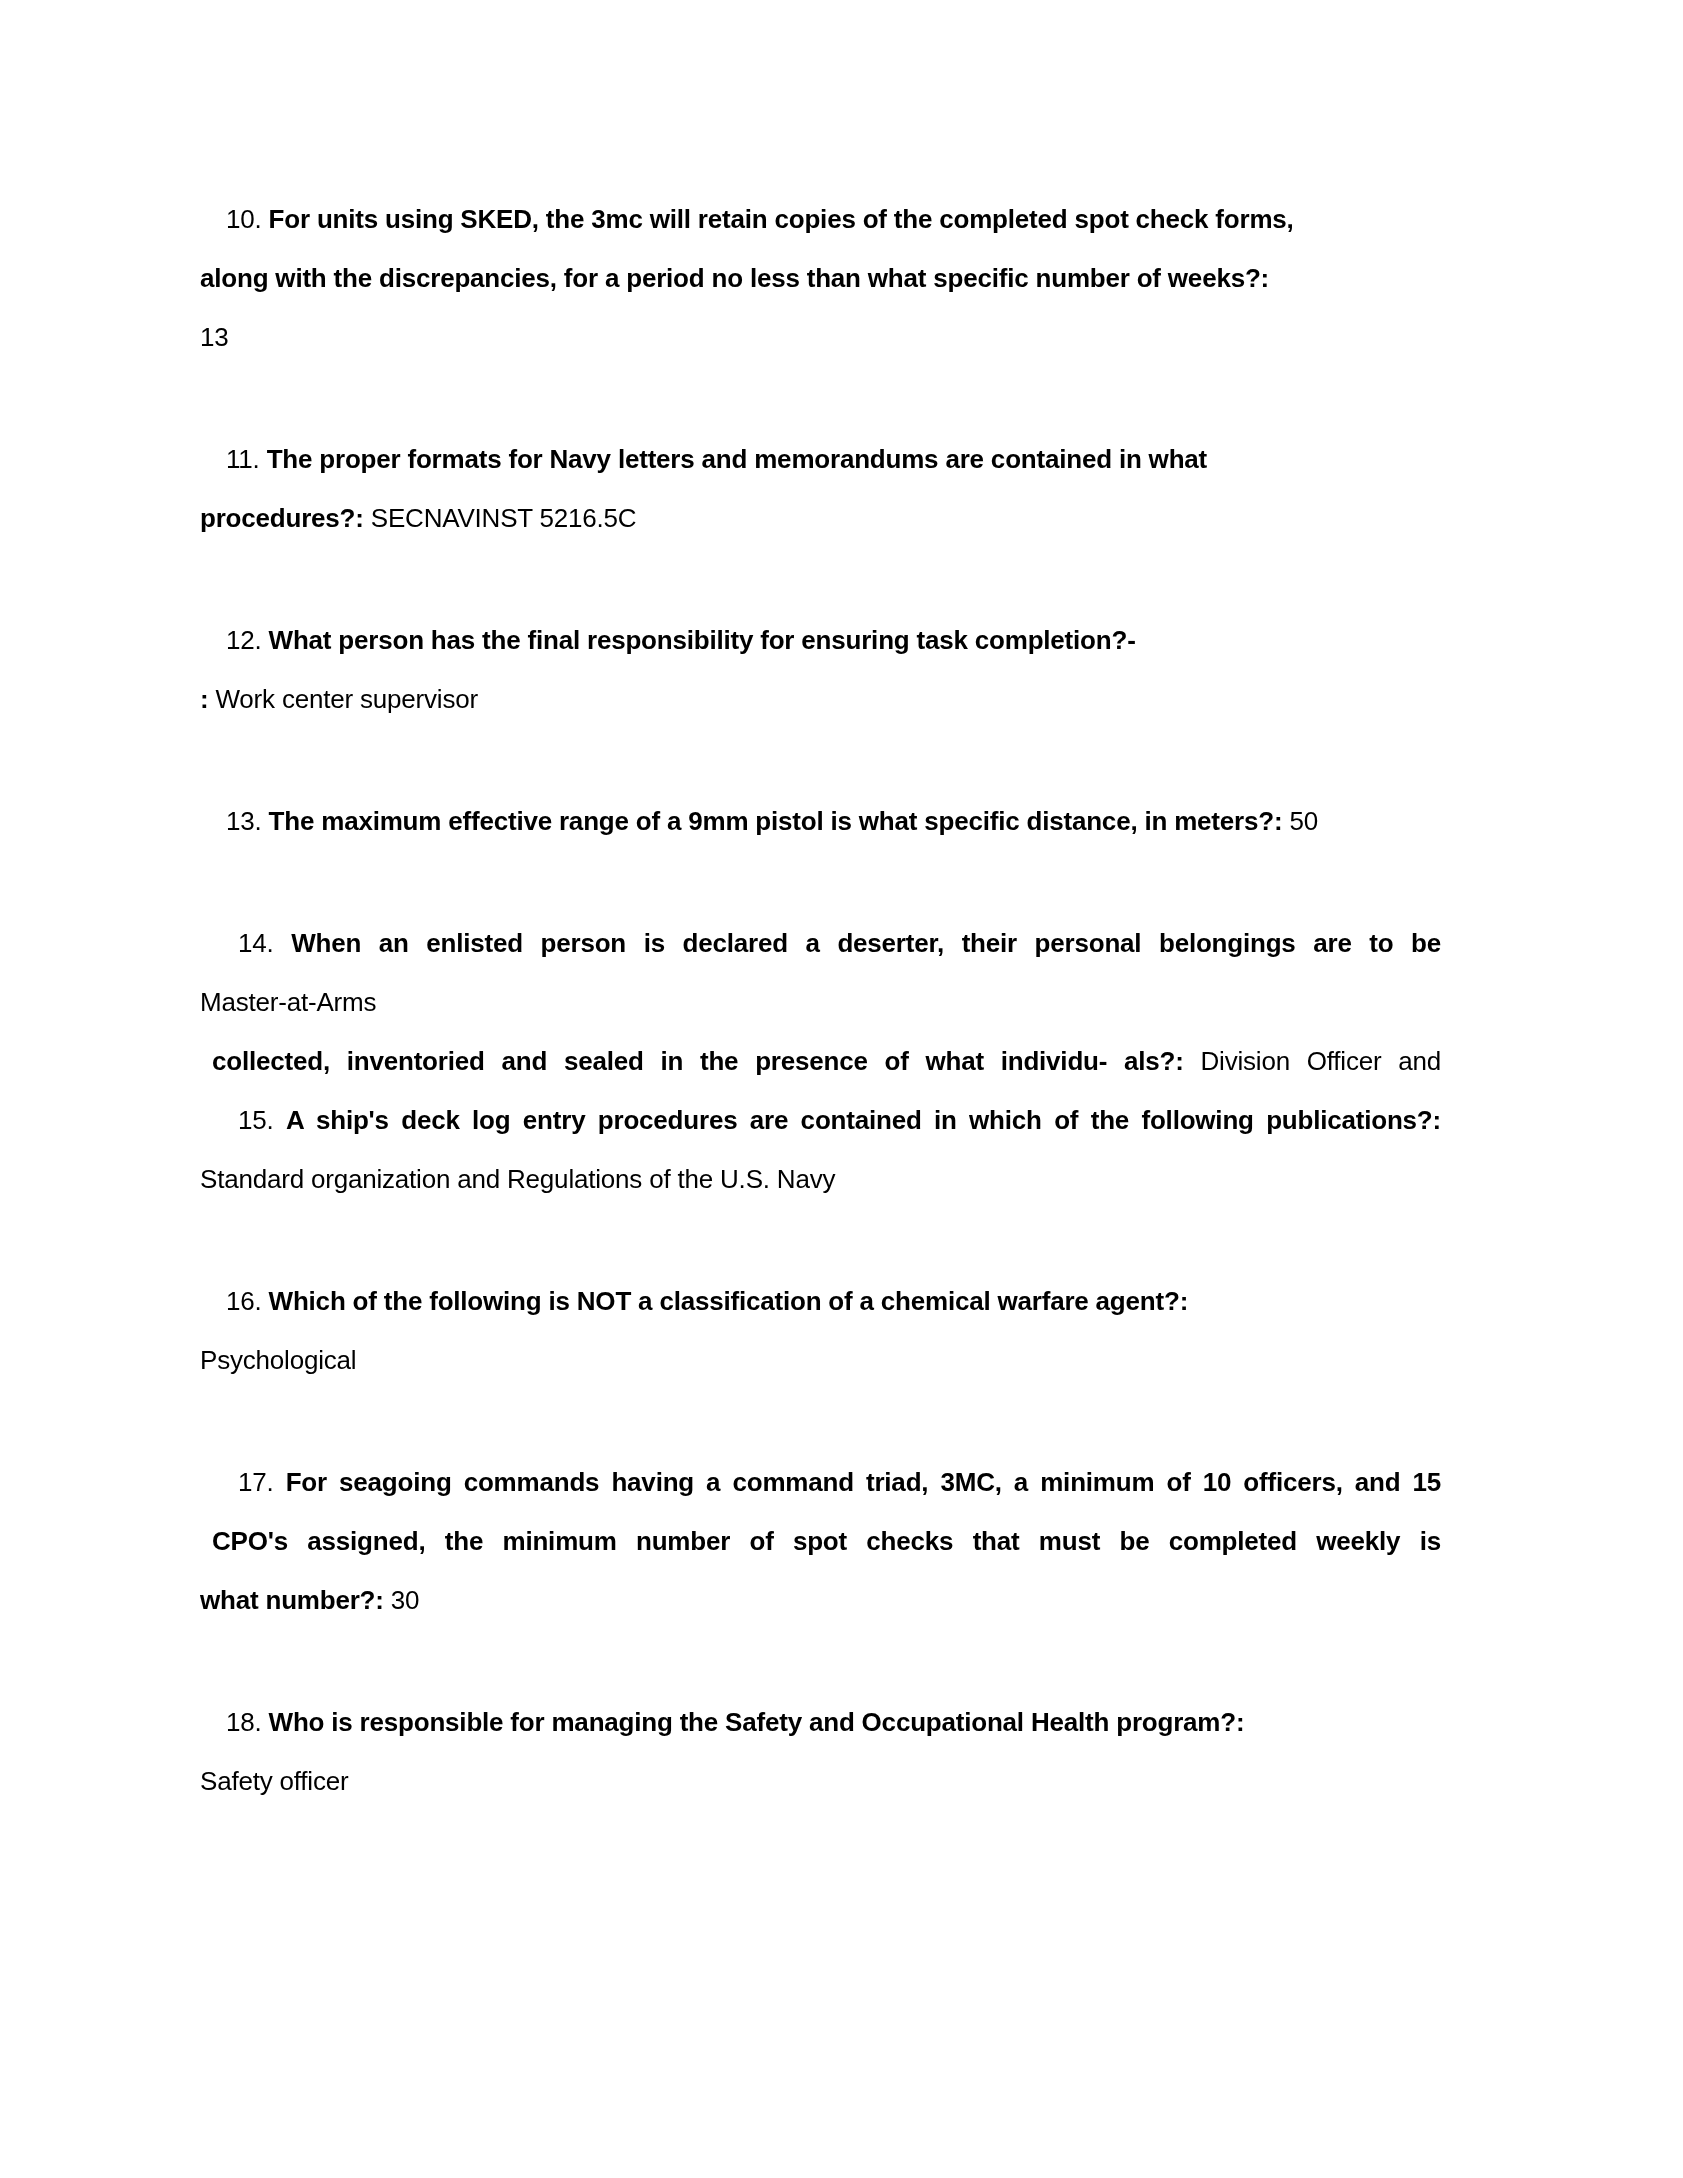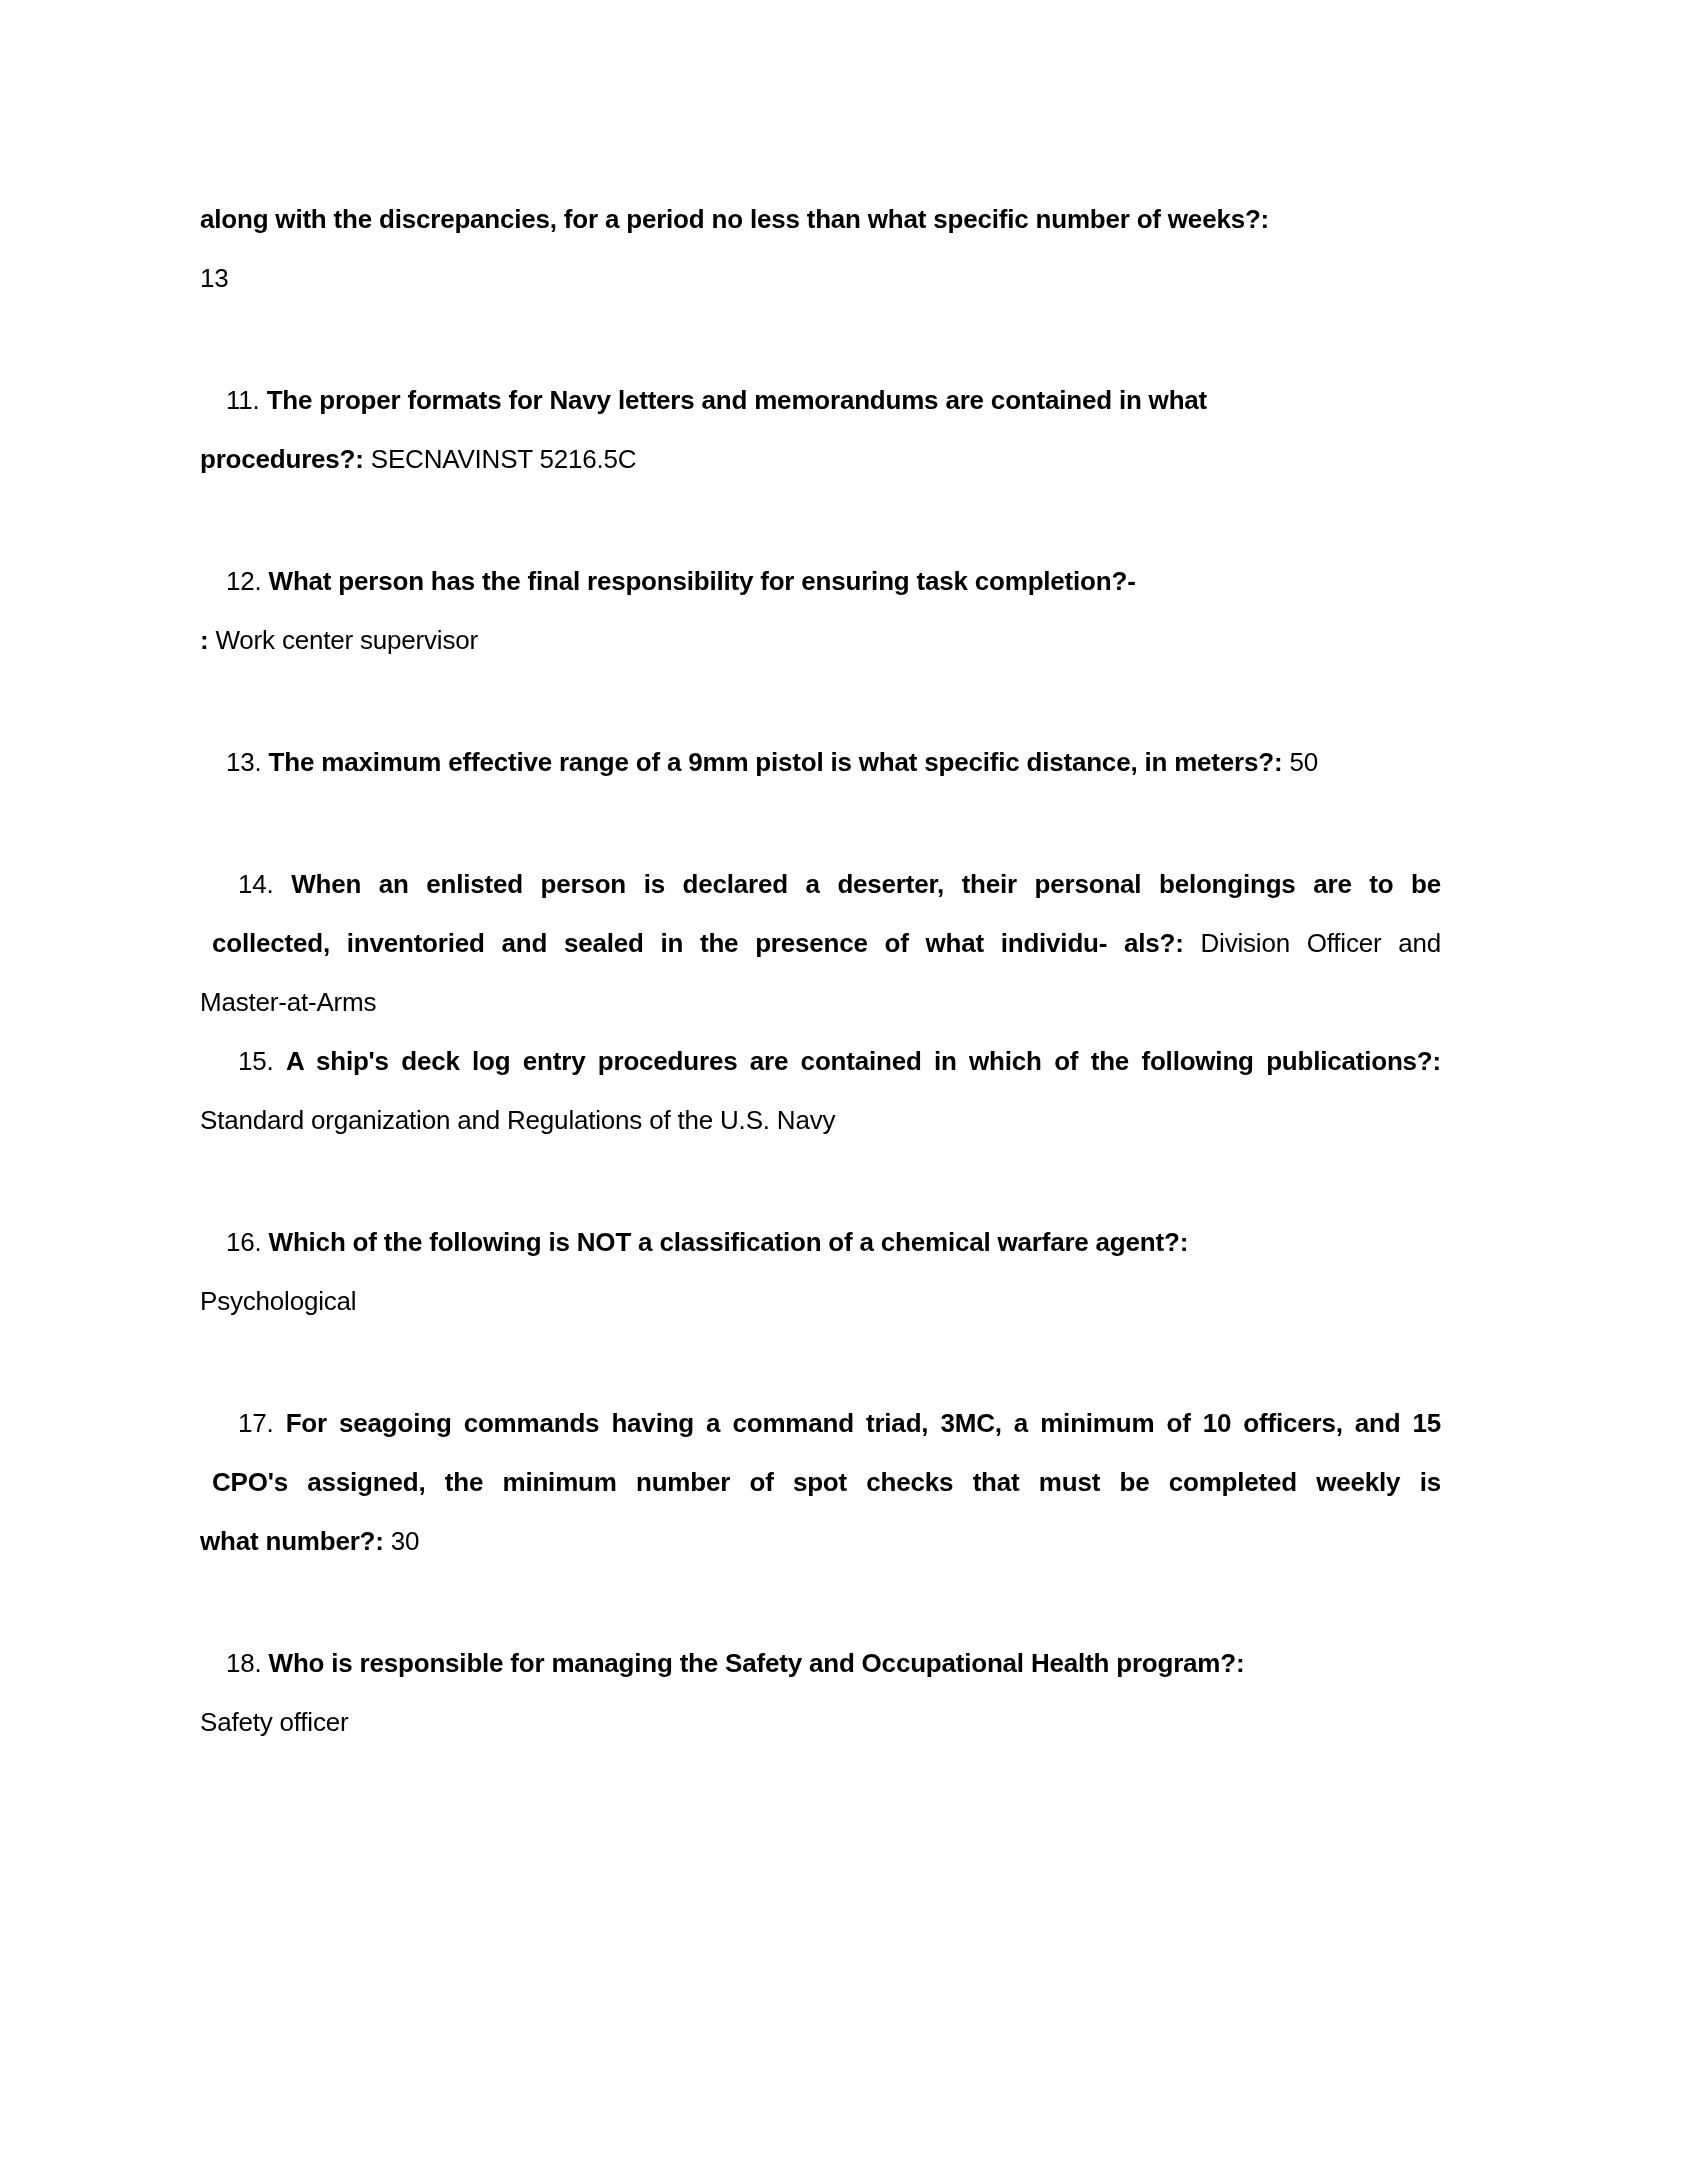--- a/index.html
+++ b/index.html
@@ -54,38 +54,39 @@
   .seg-number, .seg-answer {
     font-weight: 400;
   }
 </style>
 </head>
 <body>
 
 <div class="page">
   <div class="qa-list">
       <div class="item">
+        <div class="line first"><span class="seg-number">10. </span><span class="seg-question">For units using SKED, the 3mc will retain copies of the completed spot check forms,</span></div>
         <div class="line"><span class="seg-question">along with the discrepancies, for a period no less than what specific number of weeks?:</span></div>
         <div class="line"><span class="seg-answer">13</span></div>
       </div>
       <div class="item">
         <div class="line first"><span class="seg-number">11. </span><span class="seg-question">The proper formats for Navy letters and memorandums are contained in what</span></div>
         <div class="line"><span class="seg-question">procedures?: </span><span class="seg-answer">SECNAVINST 5216.5C</span></div>
       </div>
       <div class="item">
         <div class="line first"><span class="seg-number">12. </span><span class="seg-question">What person has the final responsibility for ensuring task completion?-</span></div>
         <div class="line"><span class="seg-question">: </span><span class="seg-answer">Work center supervisor</span></div>
       </div>
       <div class="item">
         <div class="line first"><span class="seg-number">13. </span><span class="seg-question">The maximum effective range of a 9mm pistol is what specific distance, in meters?: </span><span class="seg-answer">50</span></div>
       </div>
       <div class="item no-gap">
         <div class="line first justify"><span class="seg-number">14. </span><span class="seg-question">When an enlisted person is declared a deserter, their personal belongings are to be</span></div>
+        <div class="line"><span class="seg-answer">Master-at-Arms</span></div>
         <div class="line justify"><span class="seg-question">collected, inventoried and sealed in the presence of what individu- als?: </span><span class="seg-answer">Division Officer and</span></div>
-        <div class="line"><span class="seg-answer">Master-at-Arms</span></div>
       </div>
       <div class="item">
         <div class="line first justify"><span class="seg-number">15. </span><span class="seg-question">A ship's deck log entry procedures are contained in which of the following publications?:</span></div>
         <div class="line"><span class="seg-answer">Standard organization and Regulations of the U.S. Navy</span></div>
       </div>
       <div class="item">
         <div class="line first"><span class="seg-number">16. </span><span class="seg-question">Which of the following is NOT a classification of a chemical warfare agent?:</span></div>
         <div class="line"><span class="seg-answer">Psychological</span></div>
       </div>
       <div class="item">

